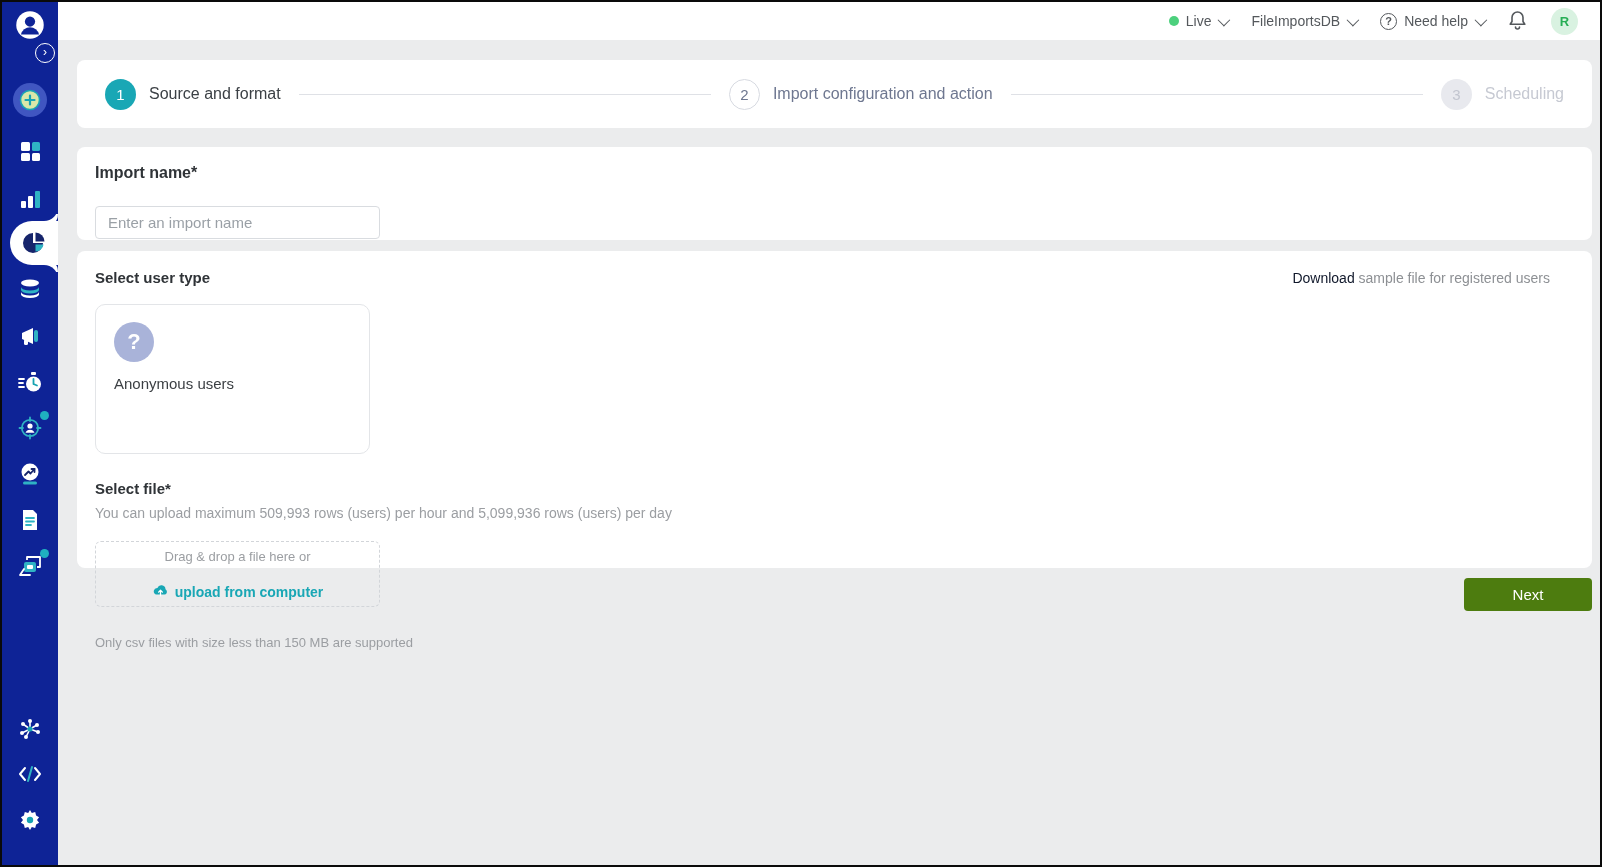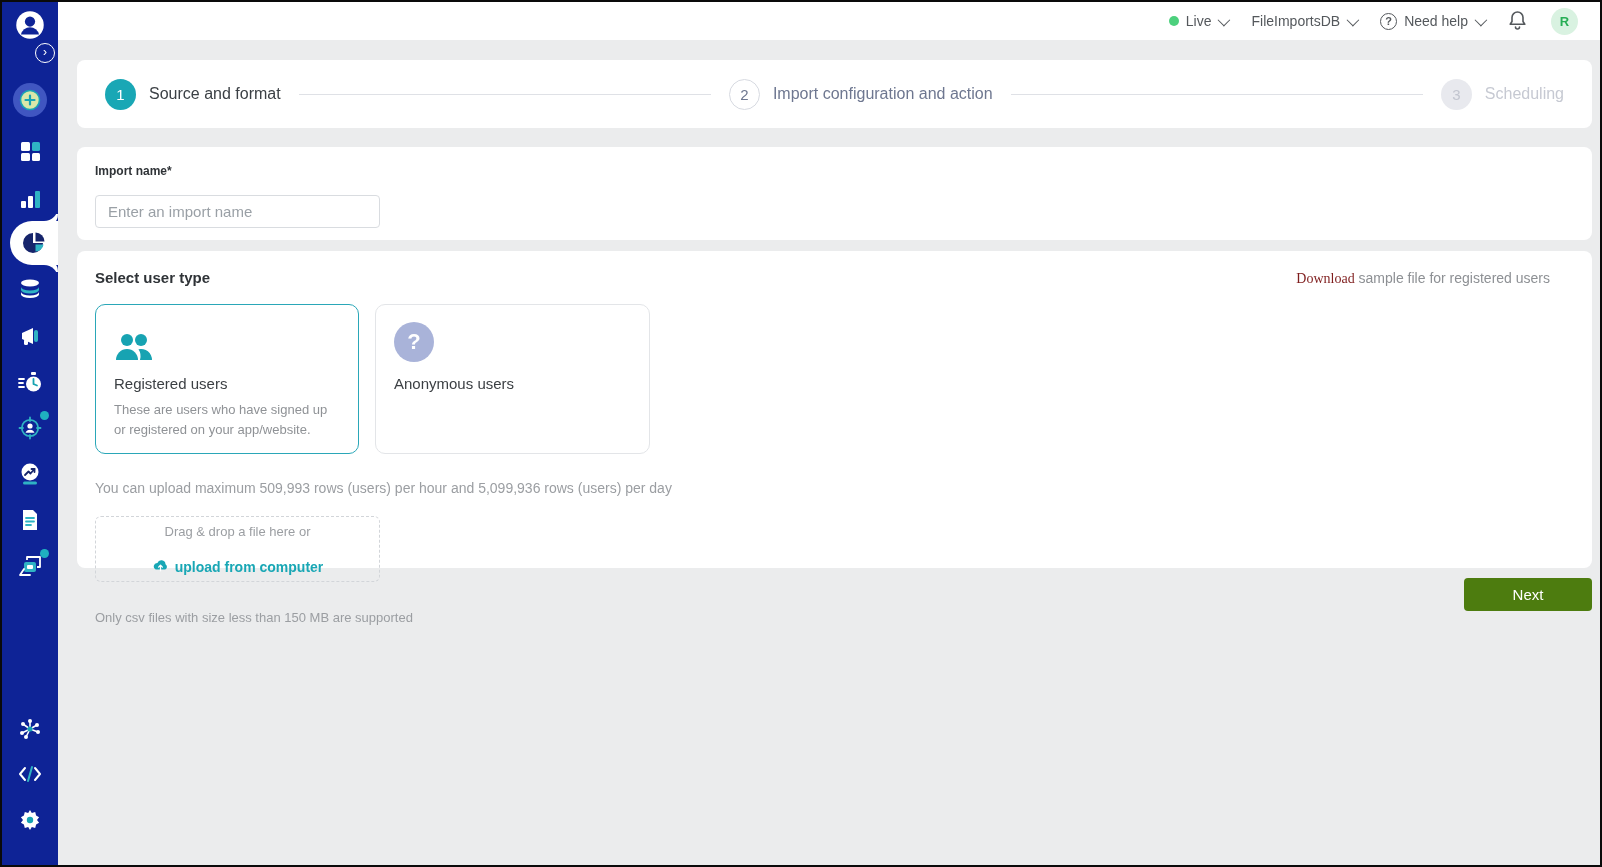--- a/index.html
+++ b/index.html
@@ -50,28 +50,28 @@
   .step.active .step-circle{ background:#19a7b5; color:#fff; }
   .step.active .step-label{ color:#3b4045; }
   .step.upcoming .step-circle{ background:#fff; border:1px solid #d7dae1; color:#6e7790; }
   .step.upcoming .step-label{ color:#6e7790; }
   .step.disabled .step-circle{ background:#e8e9ee; color:#c2c5cf; }
   .step.disabled .step-label{ color:#c6c9d2; }
   .step-label{ font-size:16px; }
   .step-line{ flex:1; height:1px; background:#dfe1e6; margin:0 18px; }
   
   .card-import{ height:93px; padding:17px 18px; margin-bottom:11px; }
-  .field-label{ font-size:12px; font-weight:600; color:#2f3337; margin-bottom:17px; }
+  .field-label{ font-size:16px; font-weight:600; color:#2f3337; margin-bottom:24px; }
   .text-input{ width:285px; height:33px; border:1px solid #d9dce0; border-radius:4px; padding:0 12px; font-size:15px; color:#33373b; font-family:"Liberation Sans", sans-serif; outline:none; }
   .text-input::placeholder{ color:#9aa0a6; }
   
   .card-select{ height:317px; padding:18px; position:relative; }
   .section-title{ font-size:15px; font-weight:600; color:#2f3337; }
   .dl-link{ position:absolute; top:19px; right:42px; font-size:14px; color:#8d9094; cursor:default; }
-  .dl-link .link{ color:#7f1d1d; cursor:pointer;font-family:Liberation Serif, serif; }
+  .dl-link .link{ color:#0f172a; cursor:pointer; }
   .type-cards{ display:flex; gap:16px; margin-top:18px; }
   .type-card{ width:264px; height:150px; border-radius:10px; padding:17px 18px; cursor:pointer; background:#fff; }
   .type-card.selected{ border:1.5px solid #2aa7b8; }
   .type-card.unselected{ border:1px solid #e3e5e8; width:275px; }
   .type-icon{ height:40px; margin-bottom:13px; display:flex; align-items:flex-end; }
   .q-circle{ width:40px; height:40px; border-radius:50%; background:#a9b3d9; color:#fff; font-size:22px; font-weight:700; display:flex; align-items:center; justify-content:center; }
   .type-title{ font-size:15px; color:#3b3f43; margin-bottom:8px; }
   .type-desc{ font-size:13px; color:#8f9296; line-height:1.55; }
   .select-file{ margin-top:26px; }
   .limit-note{ font-size:14px; color:#9b9ea2; margin-top:8px; }
@@ -313,42 +313,31 @@
       <input class="text-input" type="text" placeholder="Enter an import name" style="">
     </div>
 
     <div class="card card-select">
       <div class="section-title">Select user type</div>
       <div class="dl-link">
         <span class="link">Download</span><span> sample file for registered users</span>
       </div>
 
       <div class="type-cards">
-        <div class="type-card selected">
-          <div class="type-icon">
-            <svg width="40" height="30" viewBox="0 0 40 30">
-              <circle cx="13" cy="8" r="6" fill="#17a3b2"></circle>
-              <circle cx="27" cy="8" r="6" fill="#17a3b2"></circle>
-              <path d="M2 28 a11 11 0 0 1 22 0 z" fill="#17a3b2"></path>
-              <path d="M24.5 17.2 a11 11 0 0 1 13.5 10.8 h-12 a13 13 0 0 0 -1.5 -10.8 z" fill="#17a3b2"></path>
-            </svg>
-          </div>
-          <div class="type-title">Registered users</div>
-          <div class="type-desc">These are users who have signed up or registered on your app/website.</div>
-        </div>
 
         <div class="type-card unselected">
           <div class="type-icon">
             <div class="q-circle">?</div>
           </div>
           <div class="type-title">Anonymous users</div>
         </div>
       </div>
 
       <div class="select-file">
+        <div class="section-title">Select file*</div>
         <div class="limit-note">You can upload maximum 509,993 rows (users) per hour and 5,099,936 rows (users) per day</div>
 
         <div class="dropzone">
           <div class="dz-line1">Drag &amp; drop a file here or</div>
           <div class="dz-link">
             <span>
               <svg width="17" height="13" viewBox="0 0 17 13">
                 <path d="M13.5 5.2 A4.2 4.2 0 0 0 5.4 4 A3.4 3.4 0 0 0 3.8 10.5 h9.4 a3 3 0 0 0 .3 -5.3 Z" fill="#19a7b5"></path>
                 <path d="M8.5 11.8 V6.8 M8.5 6.2 L6.6 8.1 M8.5 6.2 L10.4 8.1" stroke="#fff" stroke-width="1.3" stroke-linecap="round" fill="none"></path>
               </svg>

